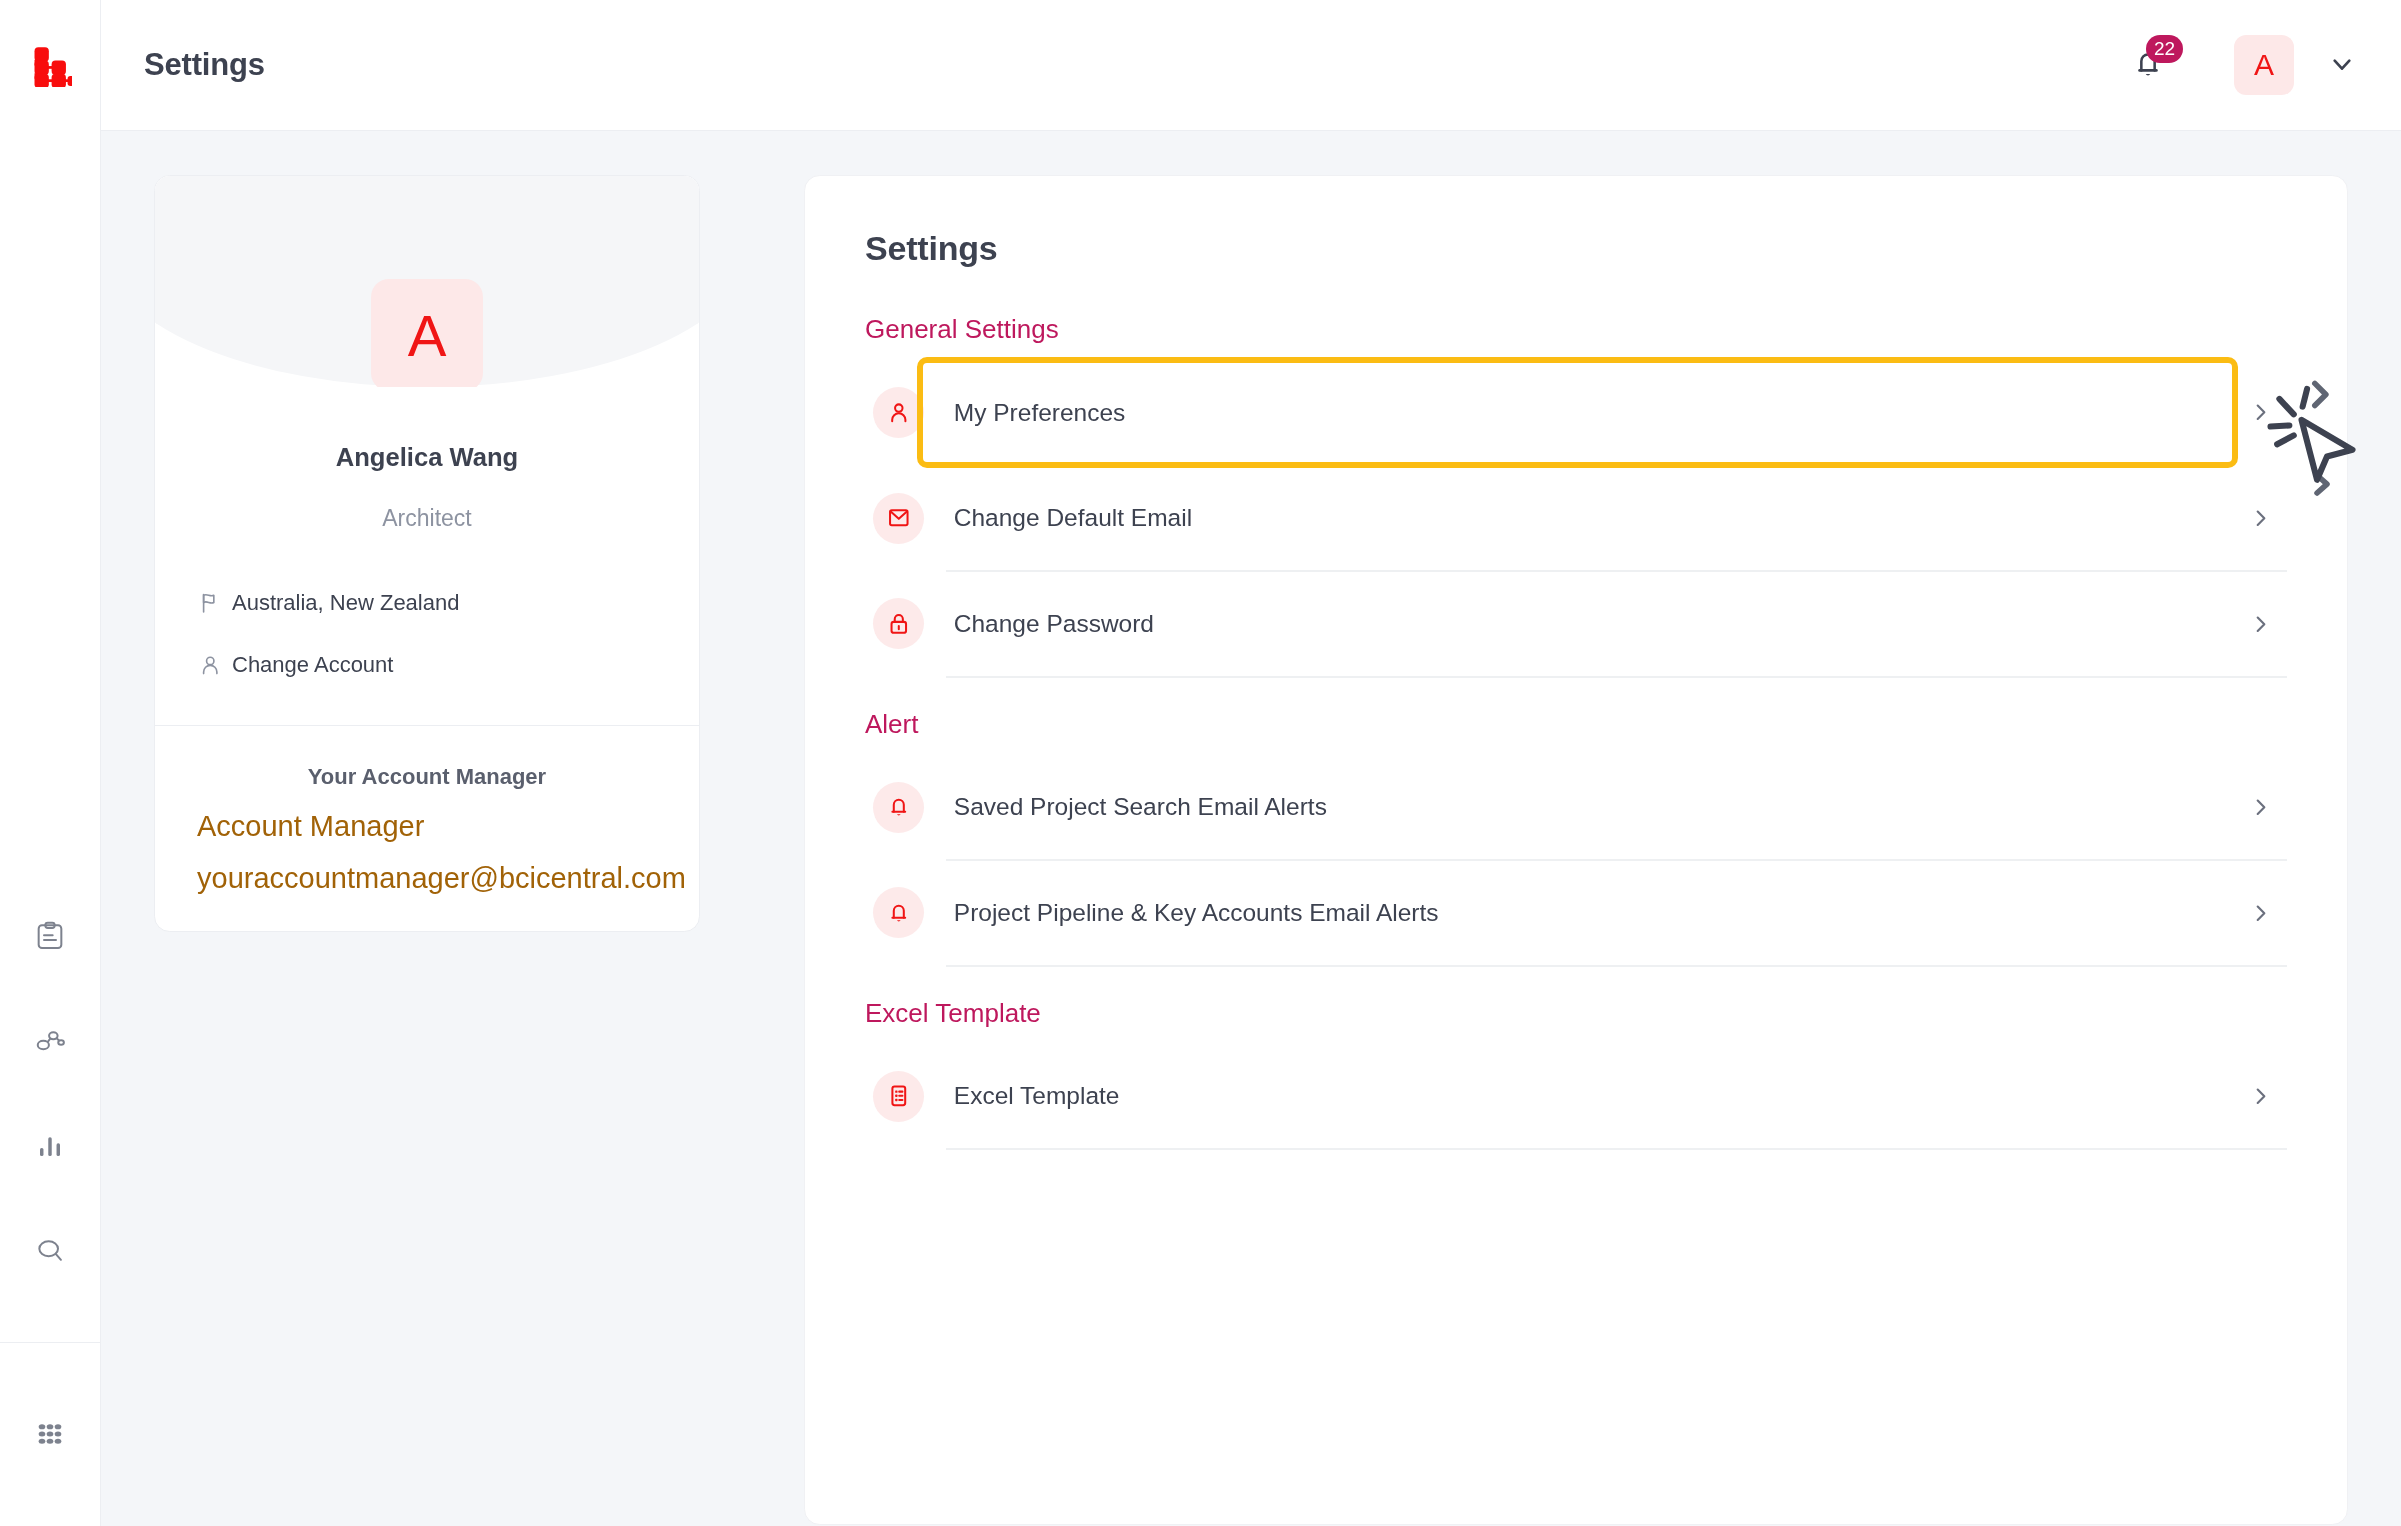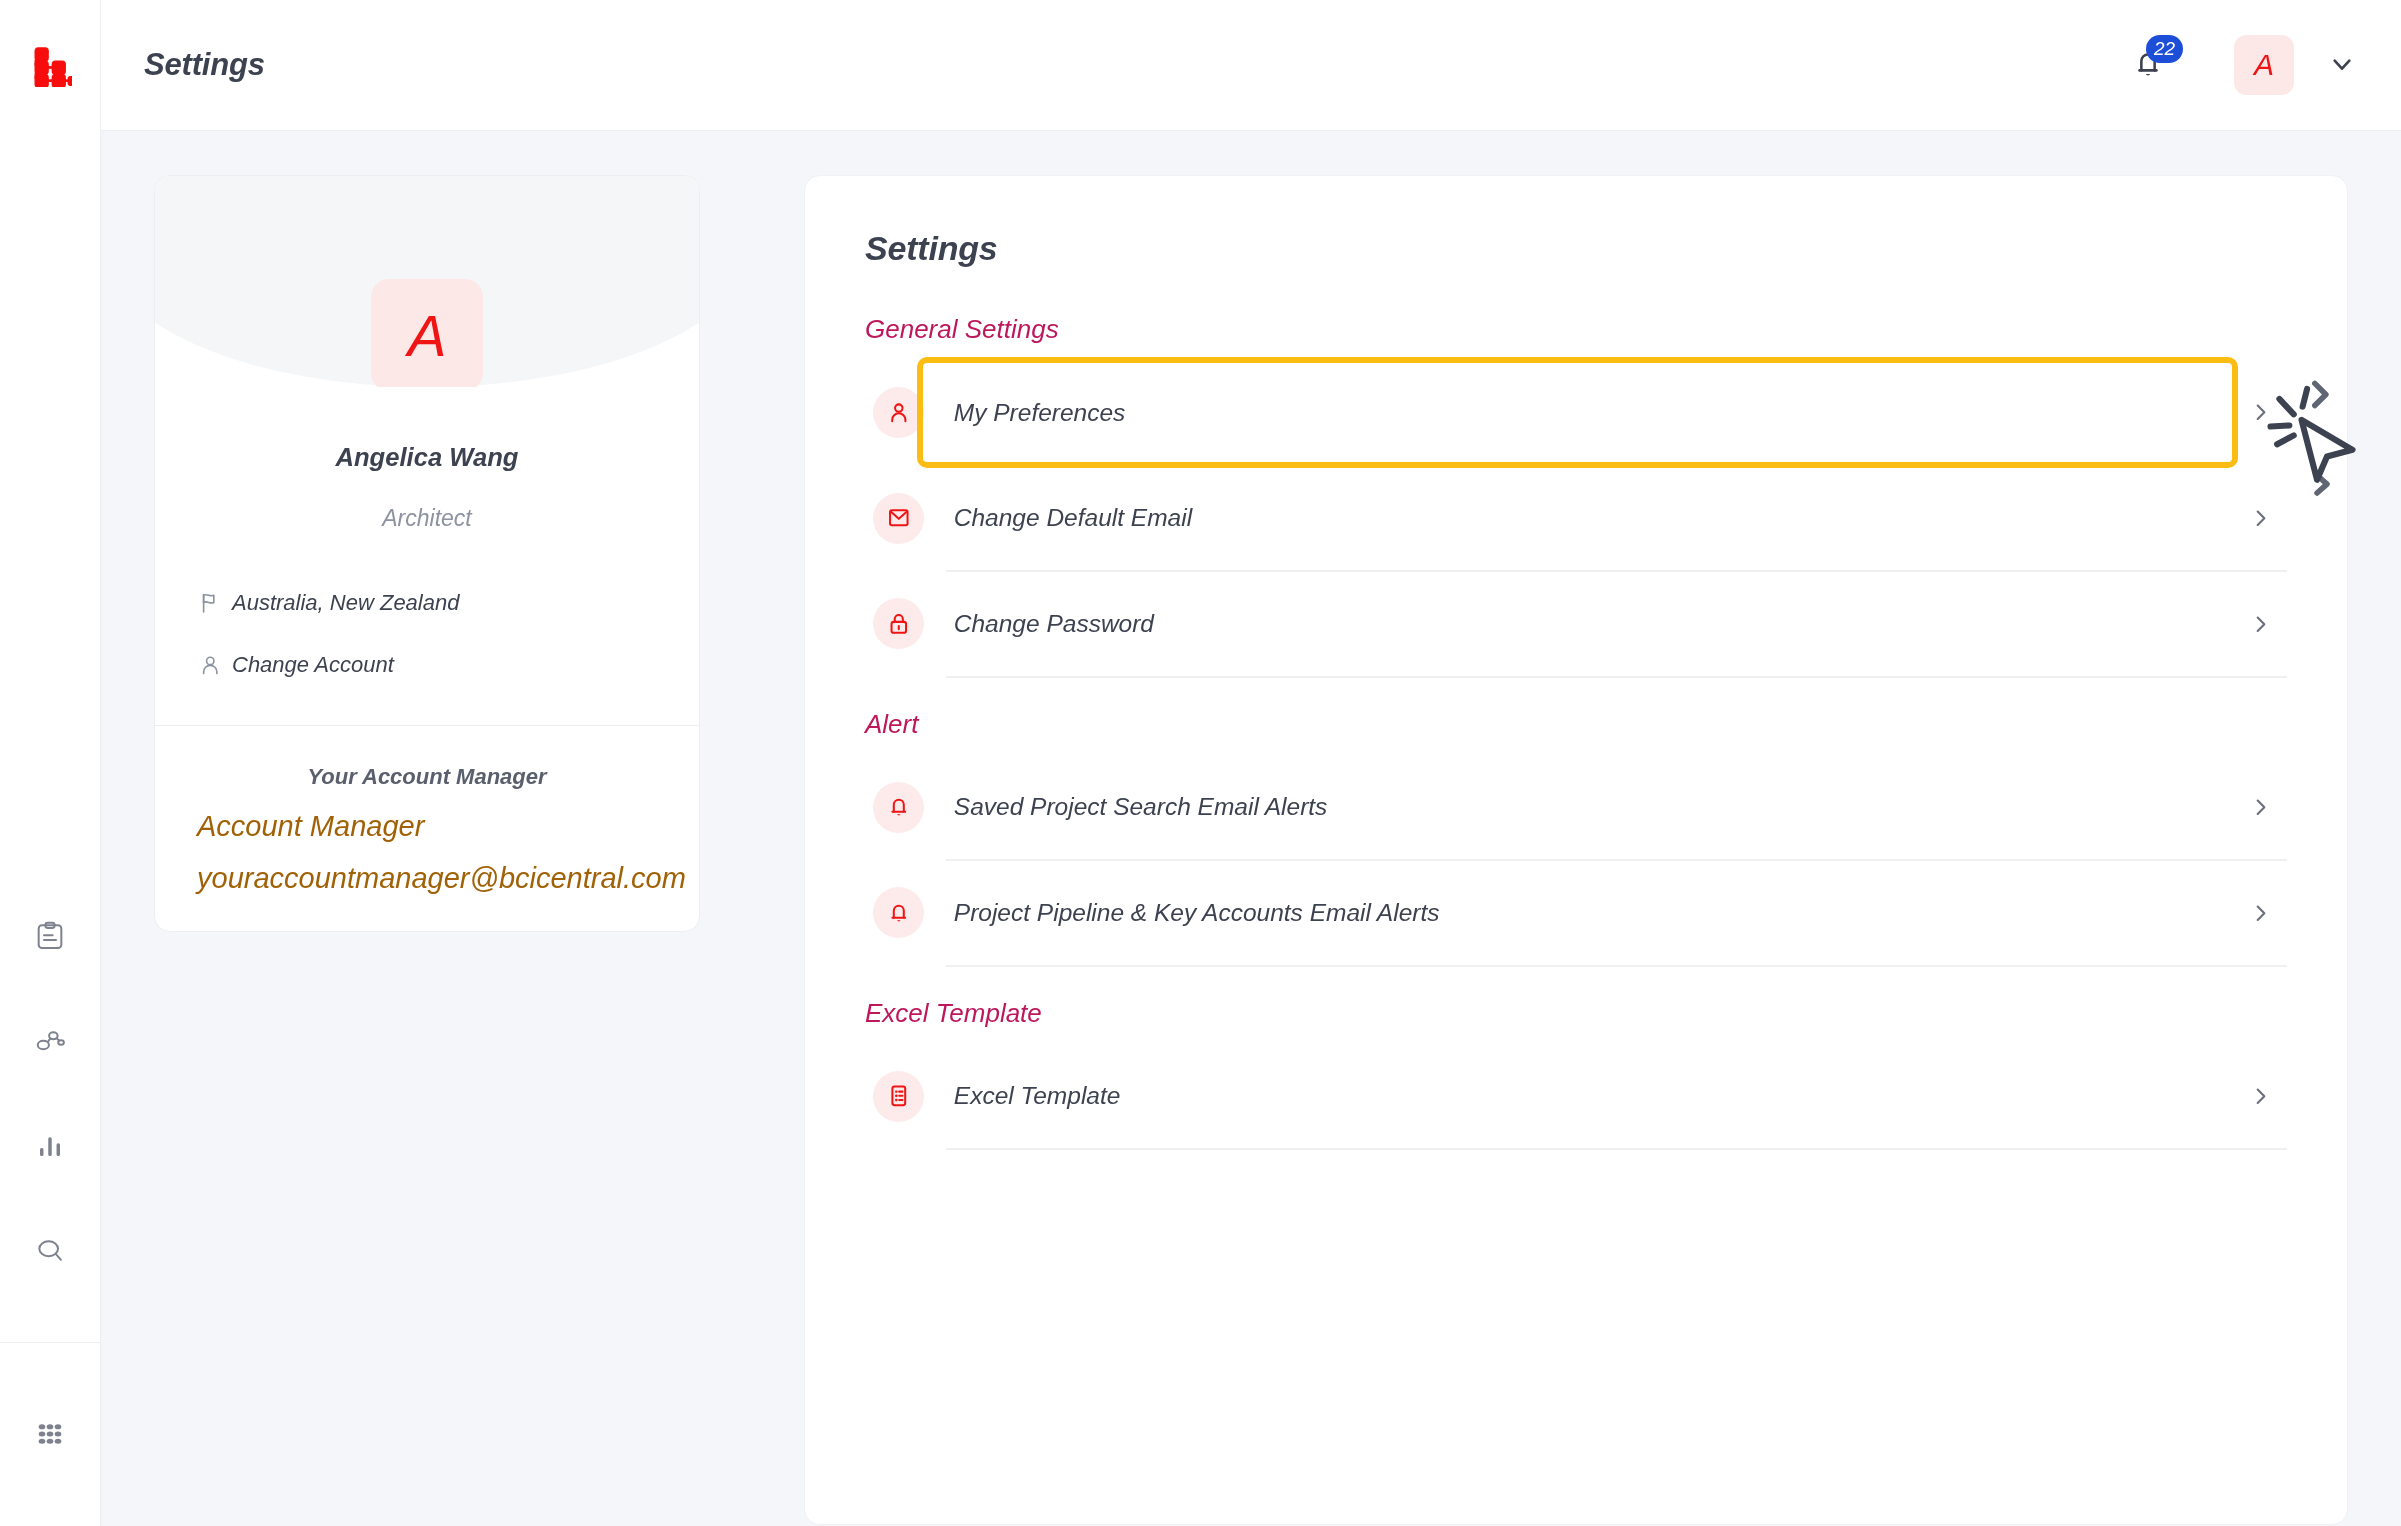--- a/index.html
+++ b/index.html
@@ -2,21 +2,21 @@
 <html style="font-size:9px"><head>
 <meta charset="utf-8">
 <style>
   * { box-sizing: border-box; margin: 0; padding: 0; }
   html, body {
     width: 2401px; height: 1526px;
     font-family: "Liberation Sans", sans-serif;
     background: #ffffff;
     overflow: hidden;
   }
-  .app { position: relative; width: 2401px; height: 1175px; display: flex; font-style: italic; }
+  .app { position: relative; width: 2401px; height: 1175px; display: flex; }
 
   
   .rail {
     width: 101px; height: 1526px;
     background: #ffffff;
     border-right: 1.1px solid #eceef2;
     display: flex; flex-direction: column; align-items: center;
     flex: 0 0 101px;
     position: relative;
   }
@@ -56,21 +56,21 @@
   .topbar-title {
     font-size: 31px; font-weight: bold; color: #3d4250;
     letter-spacing: -0.2px;
   }
   .topbar-right {
     margin-left: auto; display: flex; align-items: center; gap: 0px;
   }
   .bell-wrap { position: relative; width: 67px; height: 67px; display:flex; align-items:center; justify-content:center; cursor:pointer; }
   .bell-badge {
     position: absolute; top: 3.3px; left: 32px;
-    background: #1d4ed8; color: #ffffff;
+    background: #be185d; color: #ffffff;
     border-radius: 15.6px;
     min-width: 37px; height: 28px;
     font-size: 19px; line-height: 28px; text-align: center;
     padding: 0 6.7px;
     font-family: "Liberation Sans", sans-serif;
   }
   .avatar-sq {
     width: 60px; height: 60px; border-radius: 12.2px;
     background: #fde8e8; color: #f01515;
     display: flex; align-items: center; justify-content: center;

